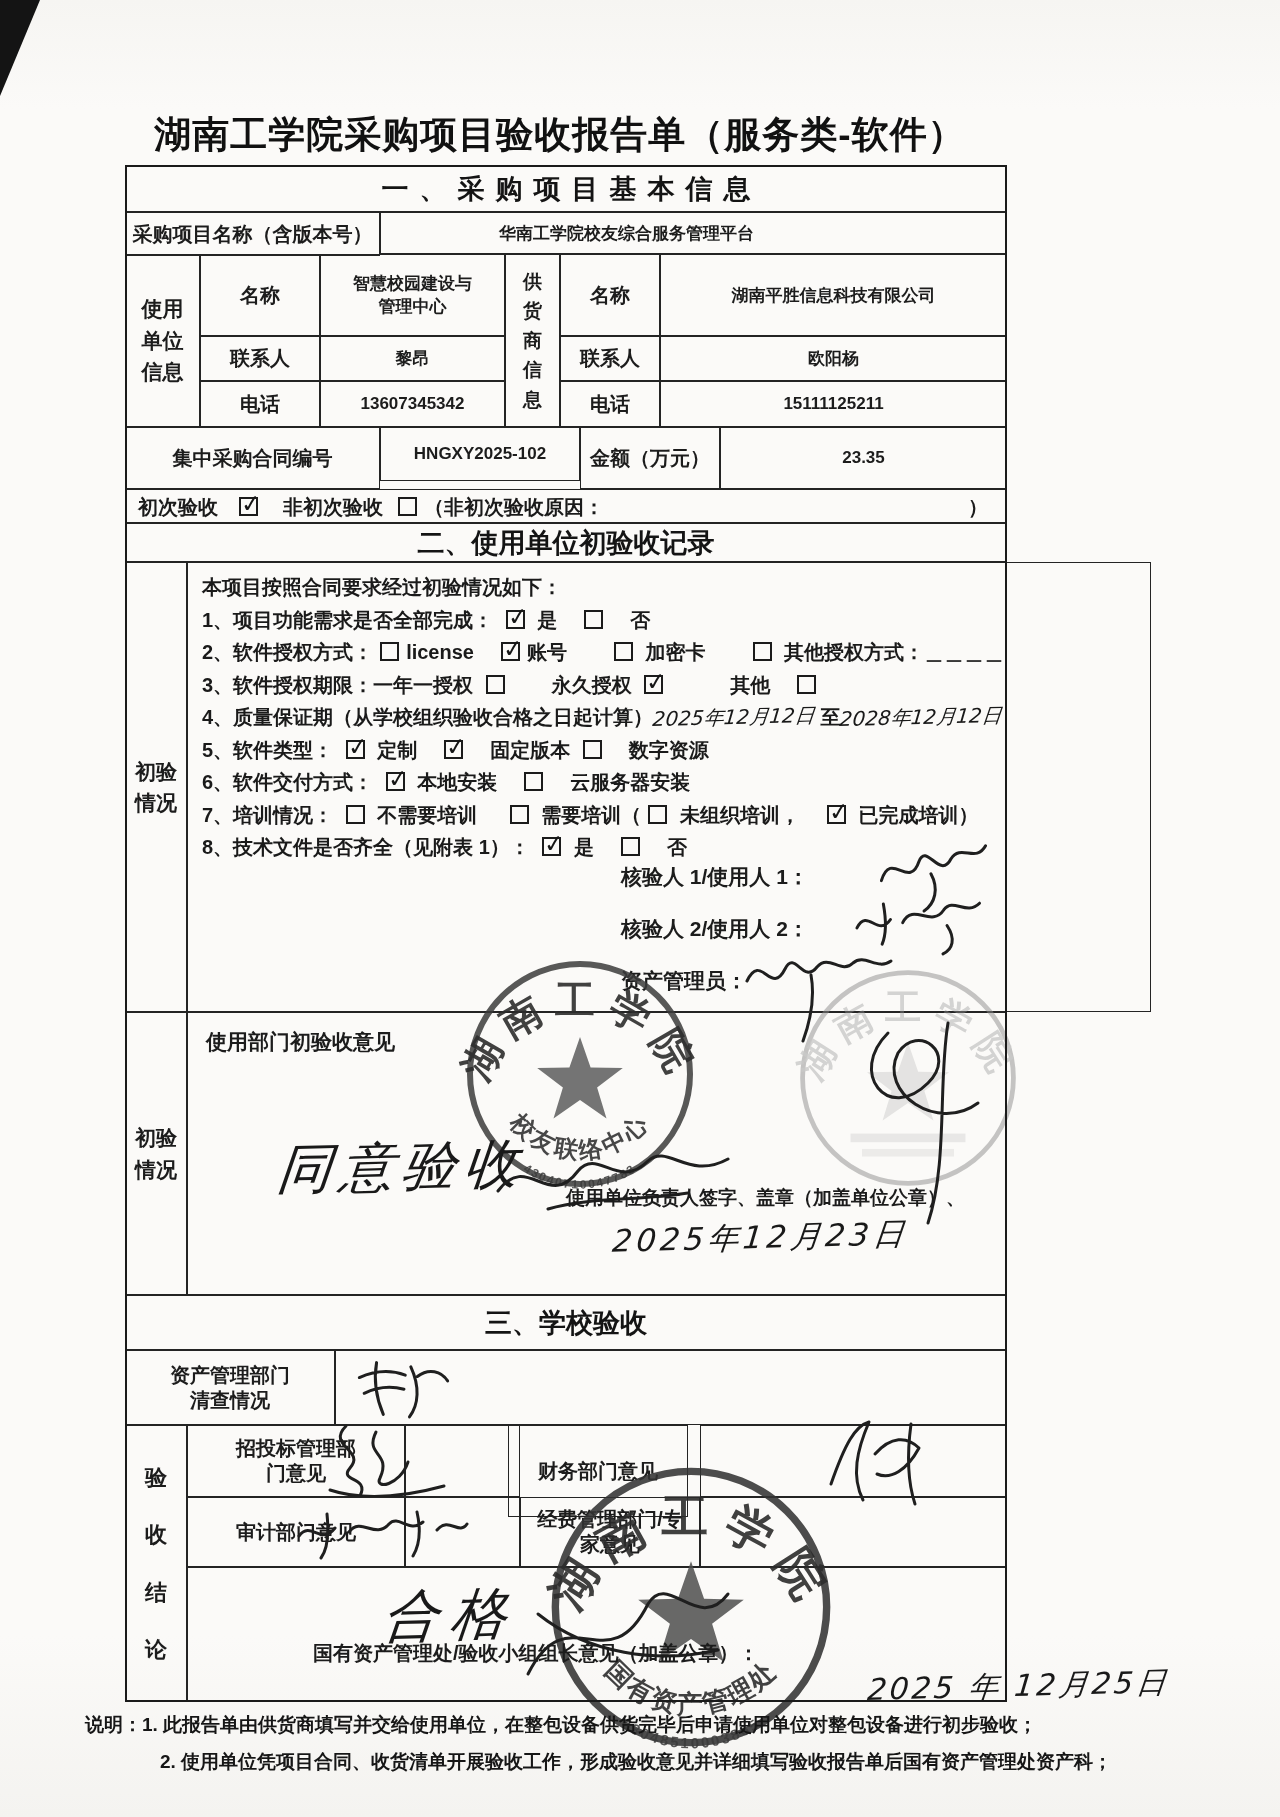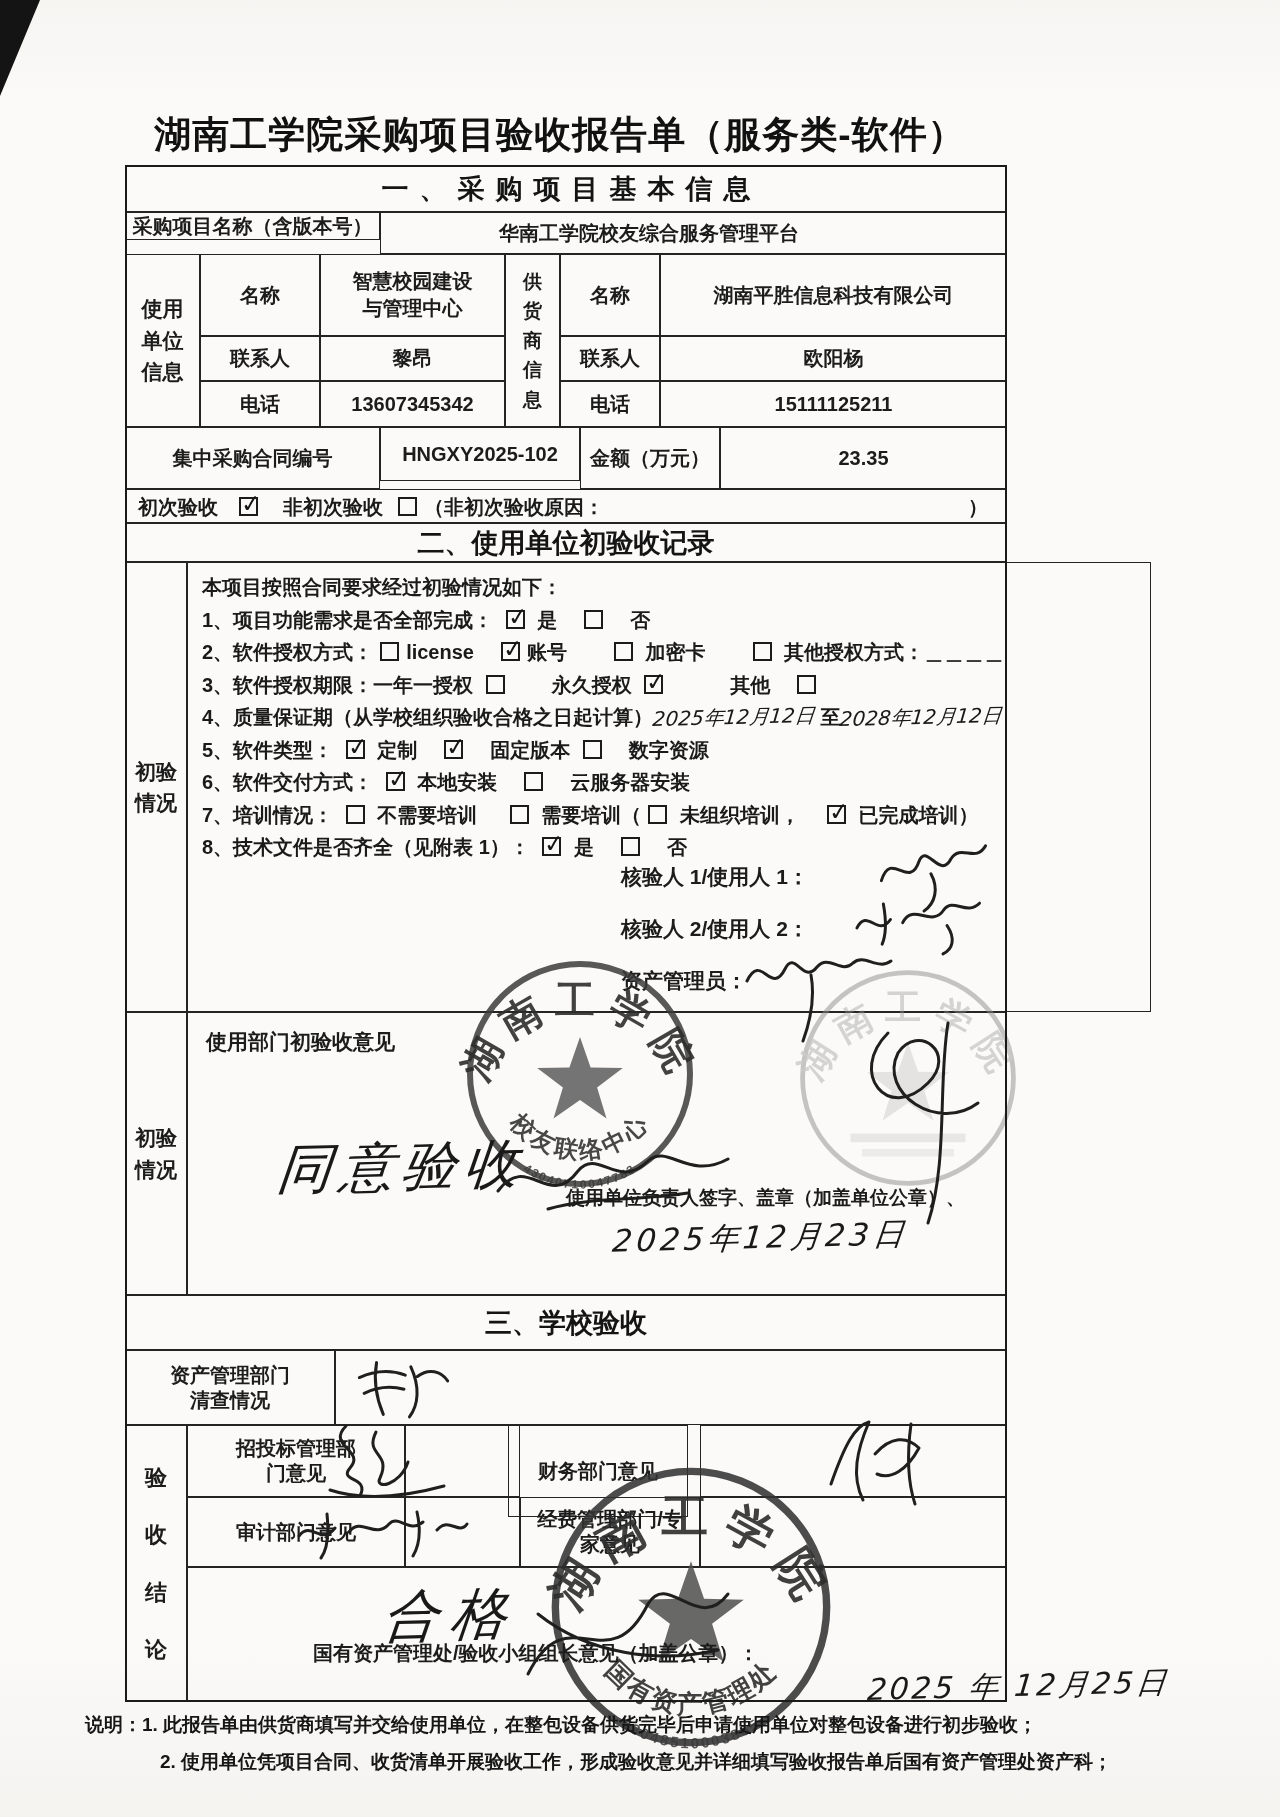--- a/index.html
+++ b/index.html
@@ -10,21 +10,21 @@
     color:#1c1c1c;overflow:hidden;
   }
   .abs{position:absolute;box-sizing:border-box;}
   .cell{position:absolute;box-sizing:border-box;border:1.5px solid #242424;}
   .center{display:flex;align-items:center;justify-content:center;text-align:center;}
   .pre{white-space:pre-line;text-align:center;}
   #doc-title{left:60px;top:110px;width:1000px;font-size:37px;font-weight:700;text-align:center;letter-spacing:1px;color:#111;}
   .sec-header{font-size:27px;font-weight:700;color:#141414;}
   .ls{letter-spacing:11px;text-indent:11px;}
   .lbl{font-weight:700;font-size:20px;line-height:1.25;}
-  .val{font-weight:600;font-size:20px;}
+  .val{font-weight:600;font-size:17px;}
   .vert-wrap{width:46px;word-break:break-all;line-height:1.5;font-weight:700;font-size:21px;text-align:center;}
   .vert-one{width:24px;word-break:break-all;line-height:1.6;font-weight:700;font-size:20px;text-align:center;}
   .cb{display:inline-block;width:15px;height:15px;border:2.2px solid #1b1b1b;vertical-align:-2px;margin:0 7px;position:relative;background:transparent;}
   .cb.checked::after{content:"✓";position:absolute;left:0px;top:-11px;font-size:24px;font-weight:700;color:#151515;transform:rotate(-6deg);}
   .cl-line{font-size:20px;font-weight:600;line-height:32.5px;white-space:nowrap;color:#1a1a1a;}
   .hw{font-style:italic;font-weight:500;color:#191919;display:inline-block;transform:skewX(-7deg) rotate(-1.5deg);font-family:"DejaVu Sans","Liberation Sans",sans-serif;}
   .sig-label{position:absolute;font-size:21px;font-weight:700;white-space:nowrap;}
   .sig{position:absolute;overflow:visible;}
   .sig path{stroke:#1f1f1f;stroke-width:3;fill:none;stroke-linecap:round;stroke-linejoin:round;}
   .stamp{position:absolute;overflow:visible;z-index:2;}
@@ -38,21 +38,21 @@
 <div id="paper">
 
   <div class="abs" id="corner-artifact"></div>
 
   <div class="abs" id="doc-title">湖南工学院采购项目验收报告单（服务类-软件）</div>
 
   <div class="abs" style="left:125px;top:165px;width:882px;height:1537px;border:2.5px solid #1a1a1a;z-index:6;pointer-events:none;"></div>
 
   <div class="cell center sec-header ls" style="left:125px;top:165px;width:882px;height:47px;">一、采购项目基本信息</div>
 
-  <div class="cell center lbl" style="left:125px;top:212px;width:255px;height:28px;">采购项目名称（含版本号）</div>
+  <div class="cell center lbl" style="left:125px;top:212px;width:255px;height:44px;">采购项目名称（含版本号）</div>
   <div class="cell val" style="left:380px;top:212px;width:627px;height:42px;display:flex;align-items:center;padding-left:118px;">华南工学院校友综合服务管理平台</div>
 
   <div class="cell center" style="left:125px;top:254px;width:75px;height:173px;">
       <div class="vert-wrap">使用单位信息</div>
     </div>
   <div class="cell center lbl" style="left:200px;top:254px;width:120px;height:82px;">名称</div>
   <div class="cell center val" style="left:320px;top:254px;width:185px;height:82px;padding:0 24px;">智慧校园建设与管理中心</div>
   <div class="cell center" style="left:505px;top:254px;width:55px;height:173px;">
       <div class="vert-wrap" style="width:22px;font-size:19px;line-height:1.55;">供货商信息</div>
     </div>

